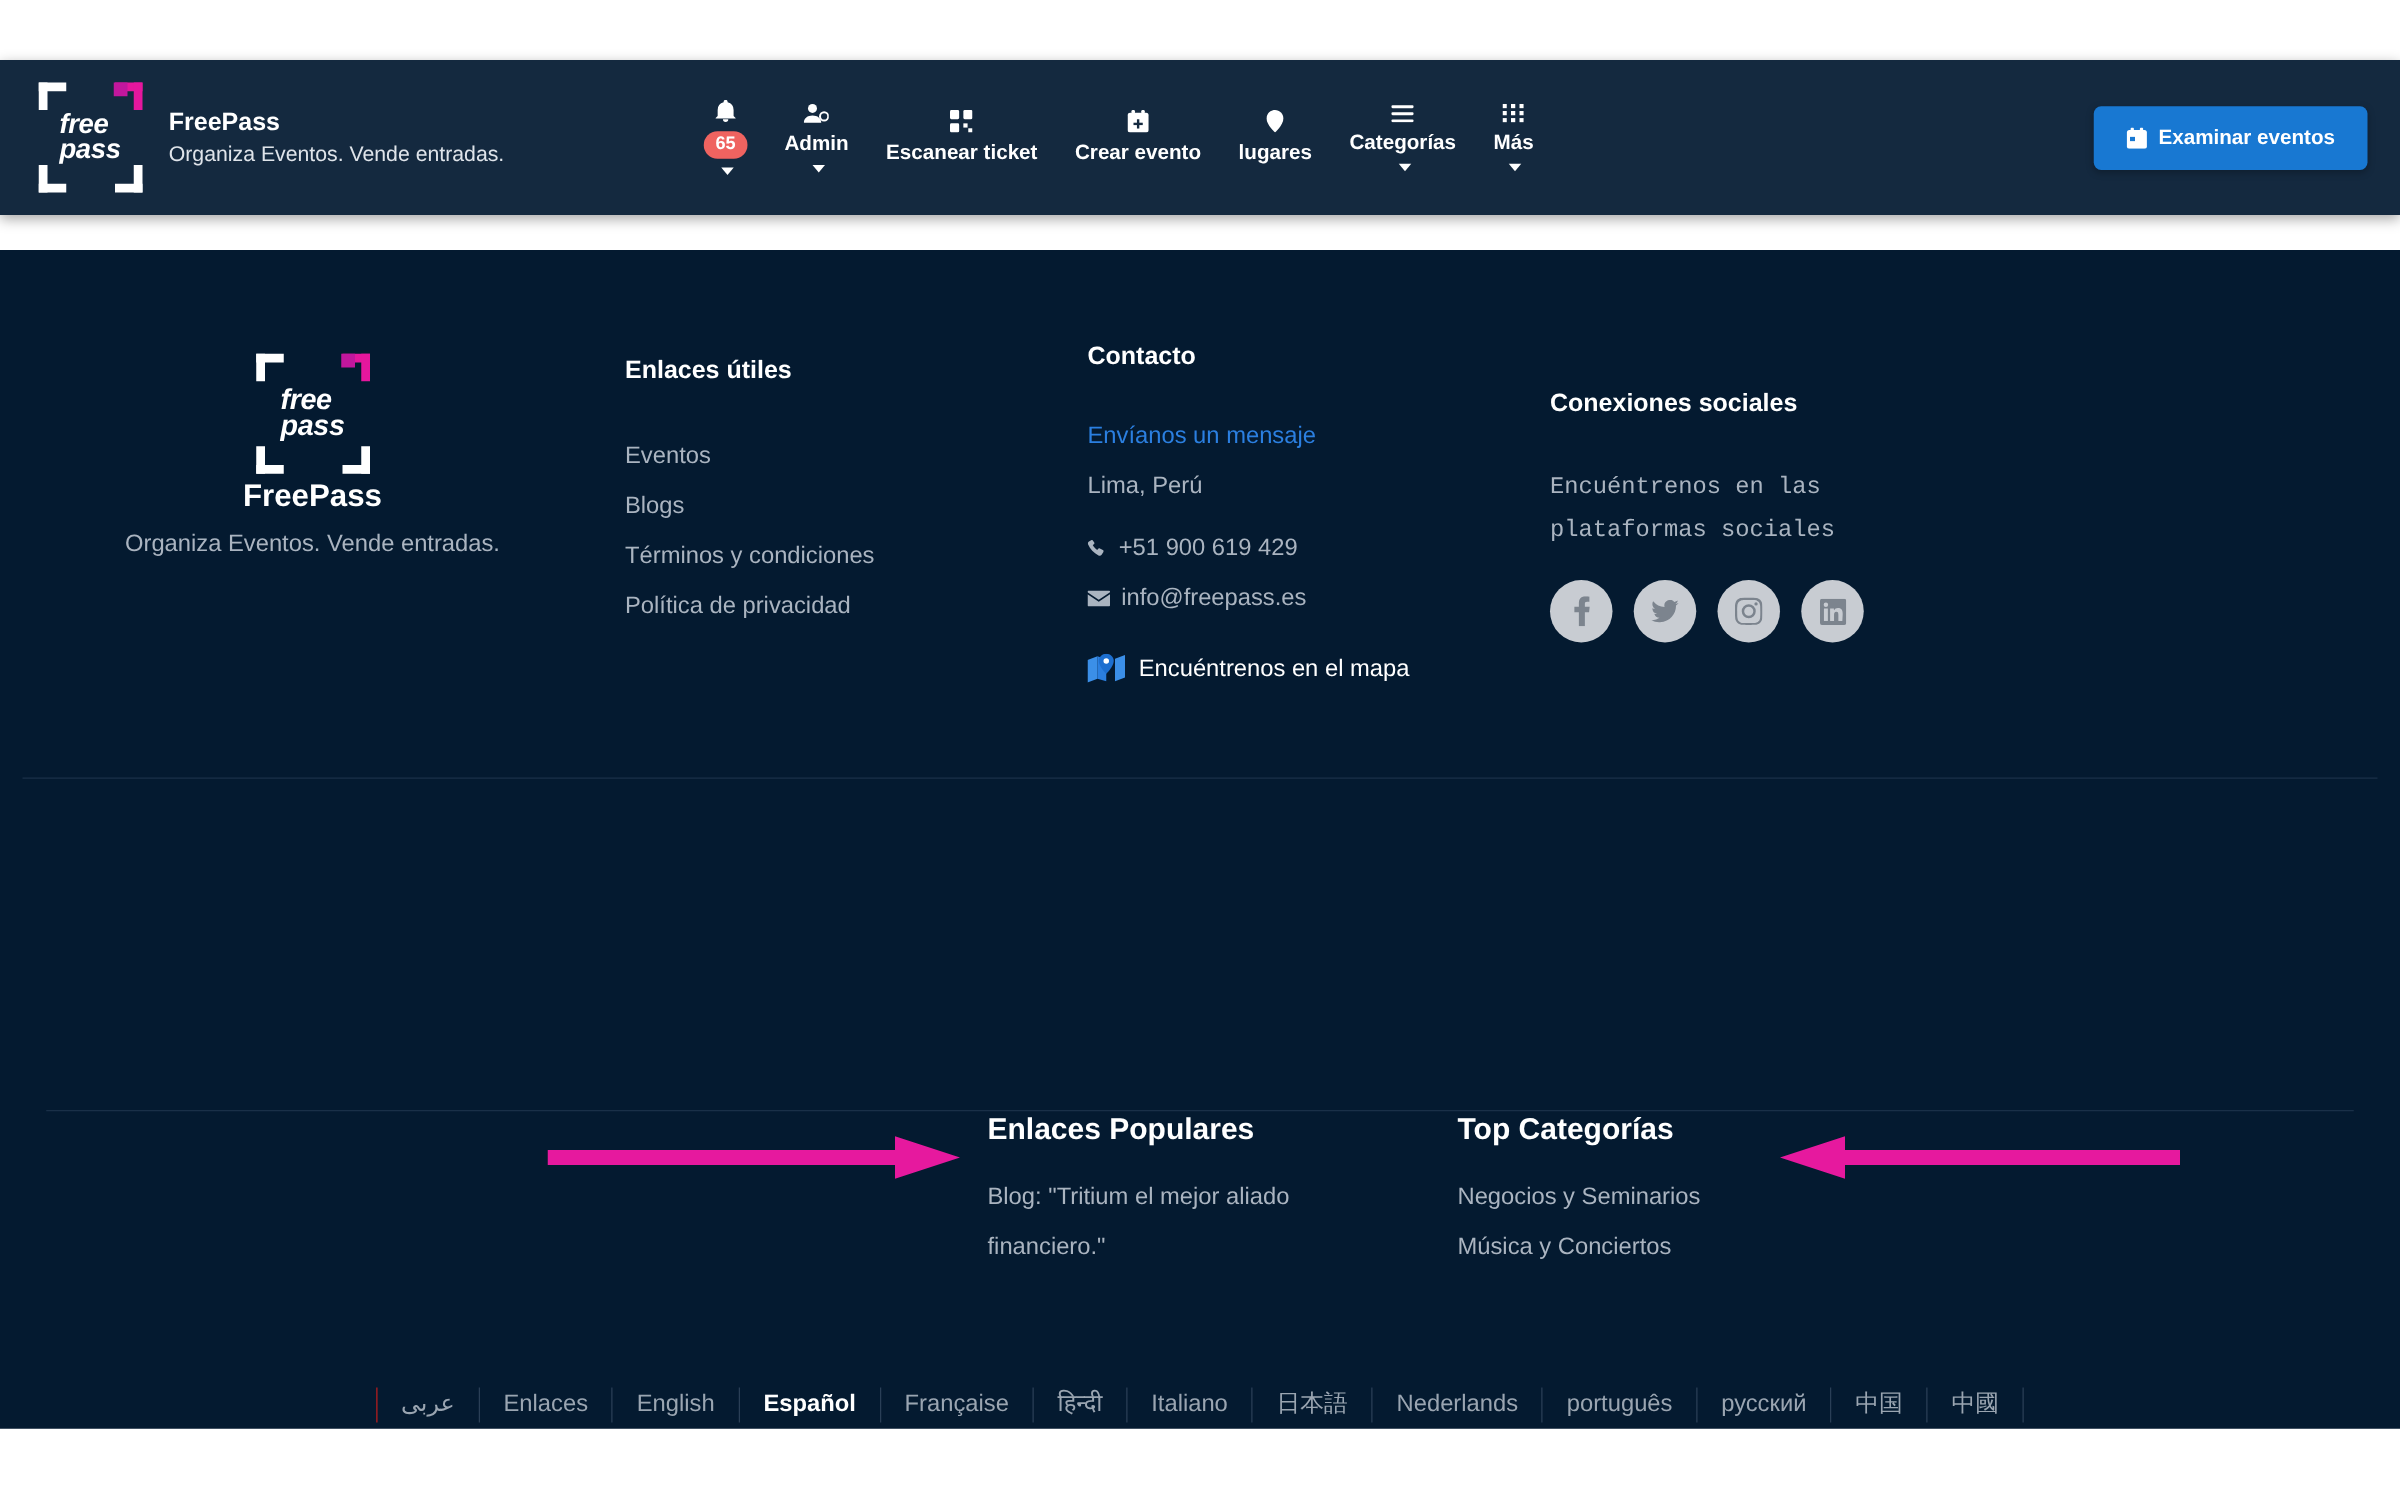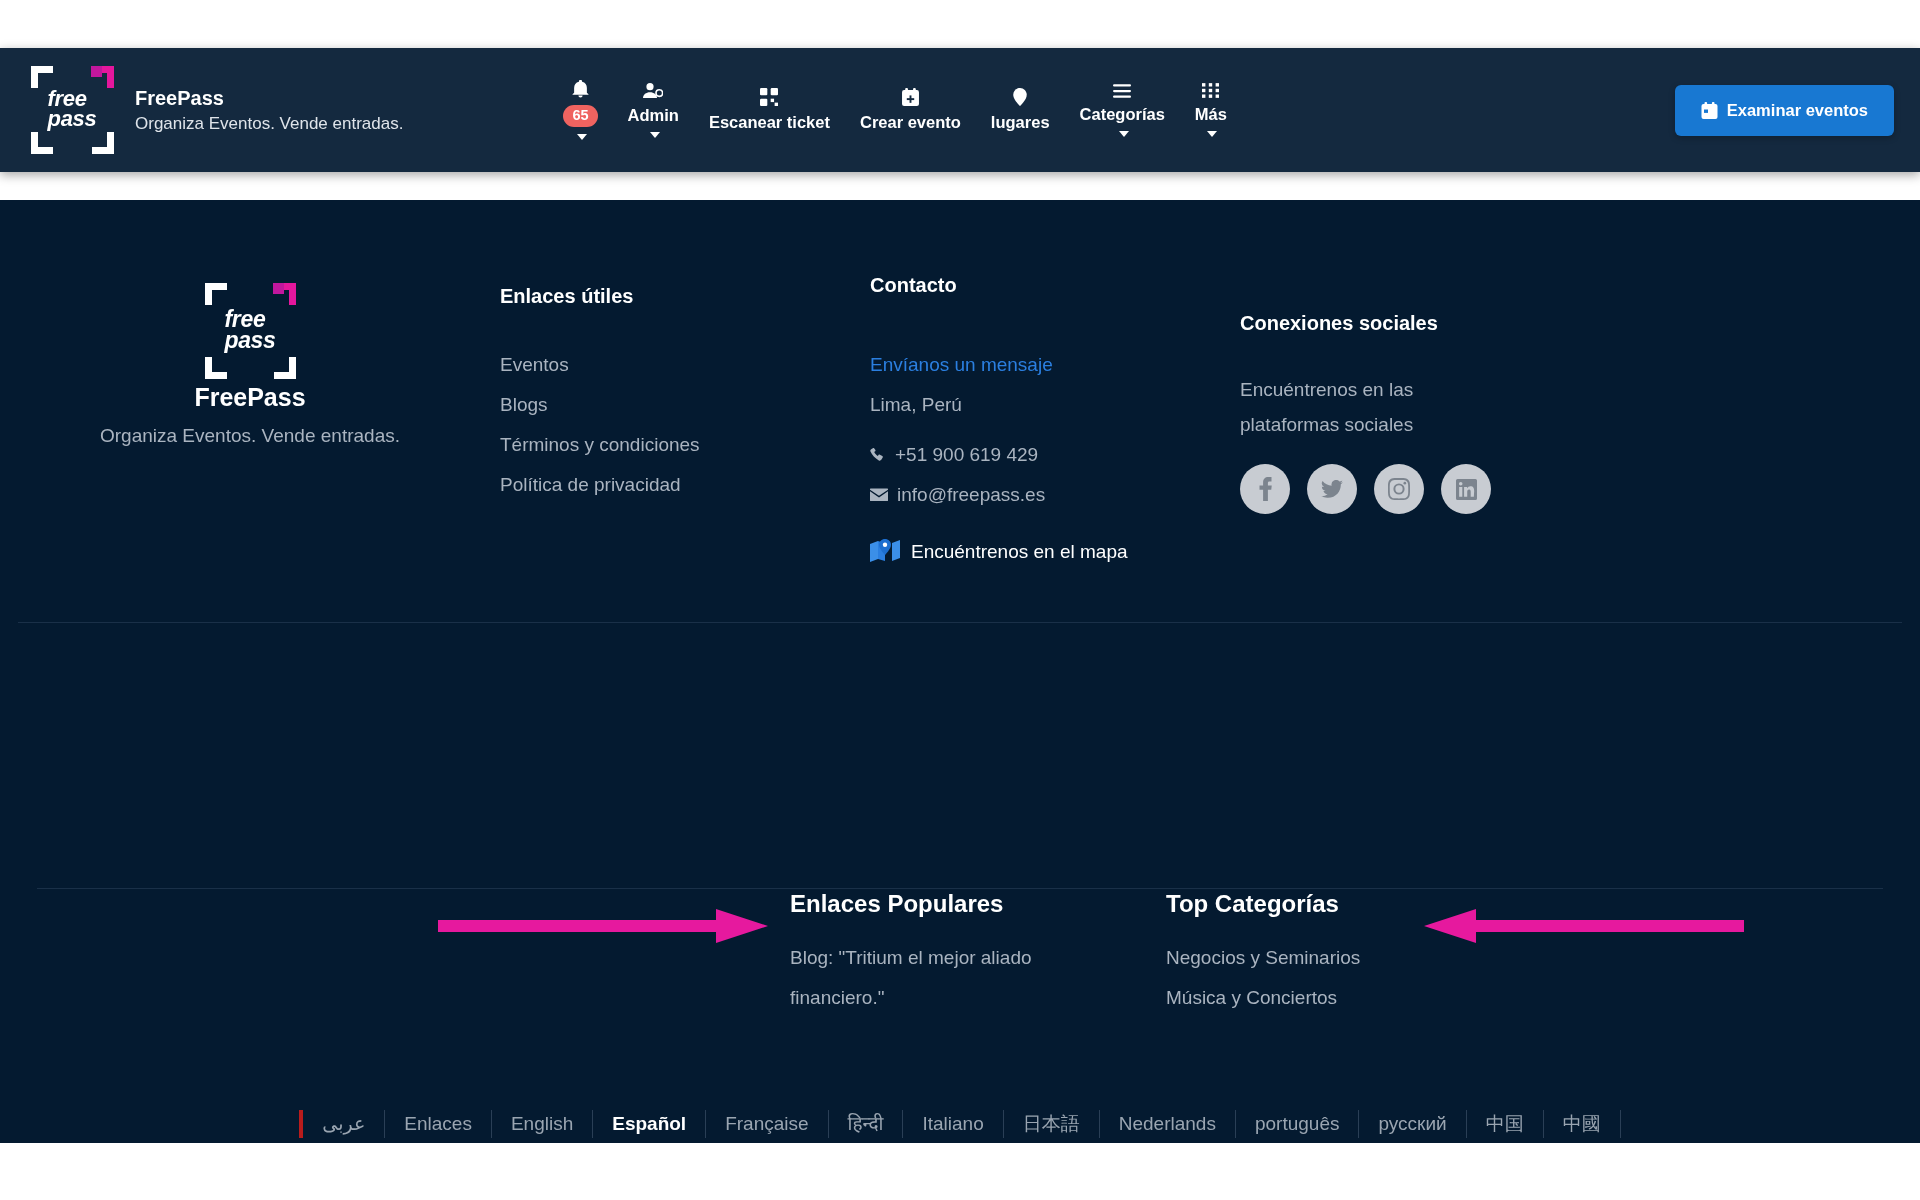--- a/index.html
+++ b/index.html
@@ -86,21 +86,21 @@
   .flogo { position: relative; width: 100px; height: 96px; margin: 0 auto; }
   .flogo .logo-word { font-size: 23px; line-height: 21px; }
   .fbrand-name { color:#fff; font-size: 25px; font-weight: 700; margin-top: 4px; }
   .fbrand-sub { color:#aab4c0; font-size: 19px; line-height: 35px; margin-top: 6px; padding: 0 60px; }
 
   .col { padding-top: 0; }
   .col-links { width: 370px; padding-top: 47px; }
   .col-contact { width: 370px; padding-top: 36px; }
   .col-social { width: 420px; padding-top: 74px; }
   .col-head { color: #ffffff; font-size: 20px; font-weight: 700; margin-bottom: 37px; }
-  .col-contact .col-head { margin-bottom: 48px; }
+  .col-contact .col-head { margin-bottom: 32px; }
   .flink { color: #aab4c0; font-size: 19px; line-height: 40px; display: block; cursor: pointer; }
   .flink.blue { color: #2b7fe0; }
   .ftext { color: #aab4c0; font-size: 19px; line-height: 40px; }
   .ftext-wrap { color: #aab4c0; font-size: 19px; line-height: 35px; }
   .with-ico { display: flex; align-items: center; gap: 9px; }
   .maplink { display: flex; align-items: center; gap: 11px; color:#ffffff; font-size: 19px; margin-top: 24px; cursor: pointer; }
   .socials { display: flex; gap: 17px; margin-top: 22px; }
   .sbtn {
     width: 50px; height: 50px; border-radius: 50%;
     background: #c8ccd2; display: flex; align-items: center; justify-content: center;
@@ -122,21 +122,21 @@
 
   
   .langbar {
     position: absolute; top: 910px; left: 0; width: 1920px;
     display: flex; justify-content: center; align-items: center;
   }
   .lang {
     color: #9aa5b1; font-size: 19px; padding: 0 19px; cursor: pointer;
     border-right: 1px solid #2a3f56; line-height: 28px; white-space: nowrap;
   }
-  .lang:first-child { border-left: 4px solid #b91c1c; }
+  .lang:first-child { border-left: 1px solid #b91c1c; }
   .lang.active { color: #ffffff; font-weight: 700; }
 </style>
 </head>
 <body>
 
 <div id="page">
 
   <div class="navbar">
 
     <div class="brand">
@@ -342,21 +342,21 @@
               <path d="M15 0c-3.4 0-6 2.6-6 5.8 0 4.3 6 10.2 6 10.2s6-5.9 6-10.2C21 2.6 18.4 0 15 0z" fill="#1d6fd0"></path>
               <circle cx="15" cy="5.8" r="2.2" fill="#ffffff"></circle>
             </svg>
           </span>
           <span>Encuéntrenos en el mapa</span>
         </div>
       </div>
 
       <div class="col col-social">
         <div class="col-head">Conexiones sociales</div>
-        <div class="ftext-wrap" style="max-width:230px;">Encuéntrenos en las plataformas sociales</div>
+        <div class="ftext-wrap" style="max-width:230px;font-family:Liberation Mono, monospace;">Encuéntrenos en las plataformas sociales</div>
         <div class="socials">
           <span class="sbtn">
             <svg width="13" height="24" viewBox="0 0 10 20">
                 <path d="M7 7V5c0-.8.2-1.3 1.5-1.3H10V.1C9.6.1 8.5 0 7.3 0 4.7 0 3 1.6 3 4.5V7H0v3.7h3V20h4v-9.3h2.8l.4-3.7z"></path>
               </svg>
           </span>
           <span class="sbtn">
             <svg width="22" height="19" viewBox="0 0 20 17">
                 <path d="M20 2a8 8 0 0 1-2.4.7A4 4 0 0 0 19.4.3a8 8 0 0 1-2.6 1A4.1 4.1 0 0 0 9.7 5 11.6 11.6 0 0 1 1.4.8a4.1 4.1 0 0 0 1.3 5.5A4 4 0 0 1 .8 5.8a4.1 4.1 0 0 0 3.3 4 4.1 4.1 0 0 1-1.9.1 4.1 4.1 0 0 0 3.8 2.9A8.3 8.3 0 0 1 0 14.5 11.6 11.6 0 0 0 6.3 16C13.8 16 18 9.7 18 4.3V3.8A8.3 8.3 0 0 0 20 2z"></path>
               </svg>

